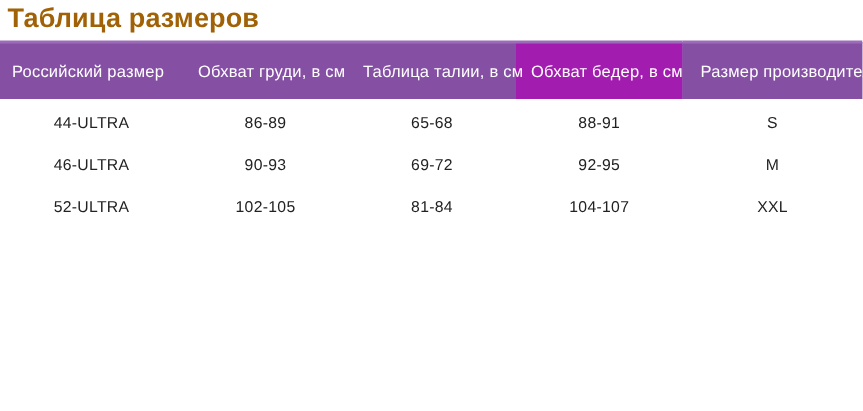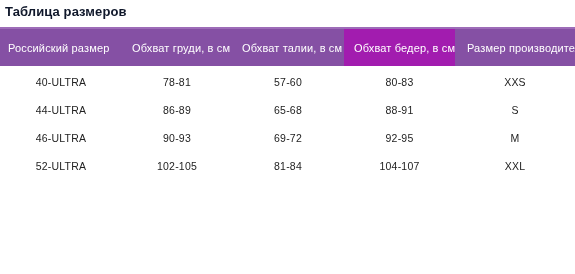--- a/index.html
+++ b/index.html
@@ -22,23 +22,23 @@
     position: relative;
     background: #ffffff;
     box-sizing: border-box;
   }
 
   
   .chart-title {
     position: absolute;
     left: 5px;
     top: 3px;
-    font-size: 13px;
+    font-size: 18px;
     font-weight: bold;
-    color: #0f172a;
+    color: #a16207;
     letter-spacing: 0.1px;
     line-height: 18px;
     white-space: nowrap;
   }
 
   
   .size-table {
     position: absolute;
     left: 0;
     top: 27px;
@@ -108,33 +108,26 @@
       <col class="col-1">
       <col class="col-2">
       <col class="col-3">
       <col class="col-4">
       <col class="col-5">
     </colgroup>
     <thead>
       <tr style="background-color: rgb(133, 80, 164); border-top-color: rgb(157, 108, 184);">
         <th class="th-1" style="background-color: rgb(133, 80, 164);">Российский размер</th>
         <th class="th-2" style="background-color: rgb(133, 80, 164);">Обхват груди, в см</th>
-        <th class="th-3" style="background-color: rgb(133, 80, 164);">Обхват талии, в см</th>
+        <th class="th-3" style="background-color: rgb(133, 80, 164);">Таблица талии, в см</th>
         <th class="th-4" style="background-color: #a21caf;">Обхват бедер, в см</th>
         <th class="th-5" style="background-color: rgb(133, 80, 164);">Размер производителя</th>
       </tr>
     </thead>
     <tbody>
-      <tr>
-        <td>40-ULTRA</td>
-        <td>78-81</td>
-        <td>57-60</td>
-        <td>80-83</td>
-        <td>XXS</td>
-      </tr>
       <tr>
         <td>44-ULTRA</td>
         <td>86-89</td>
         <td>65-68</td>
         <td>88-91</td>
         <td>S</td>
       </tr>
       <tr>
         <td>46-ULTRA</td>
         <td>90-93</td>

